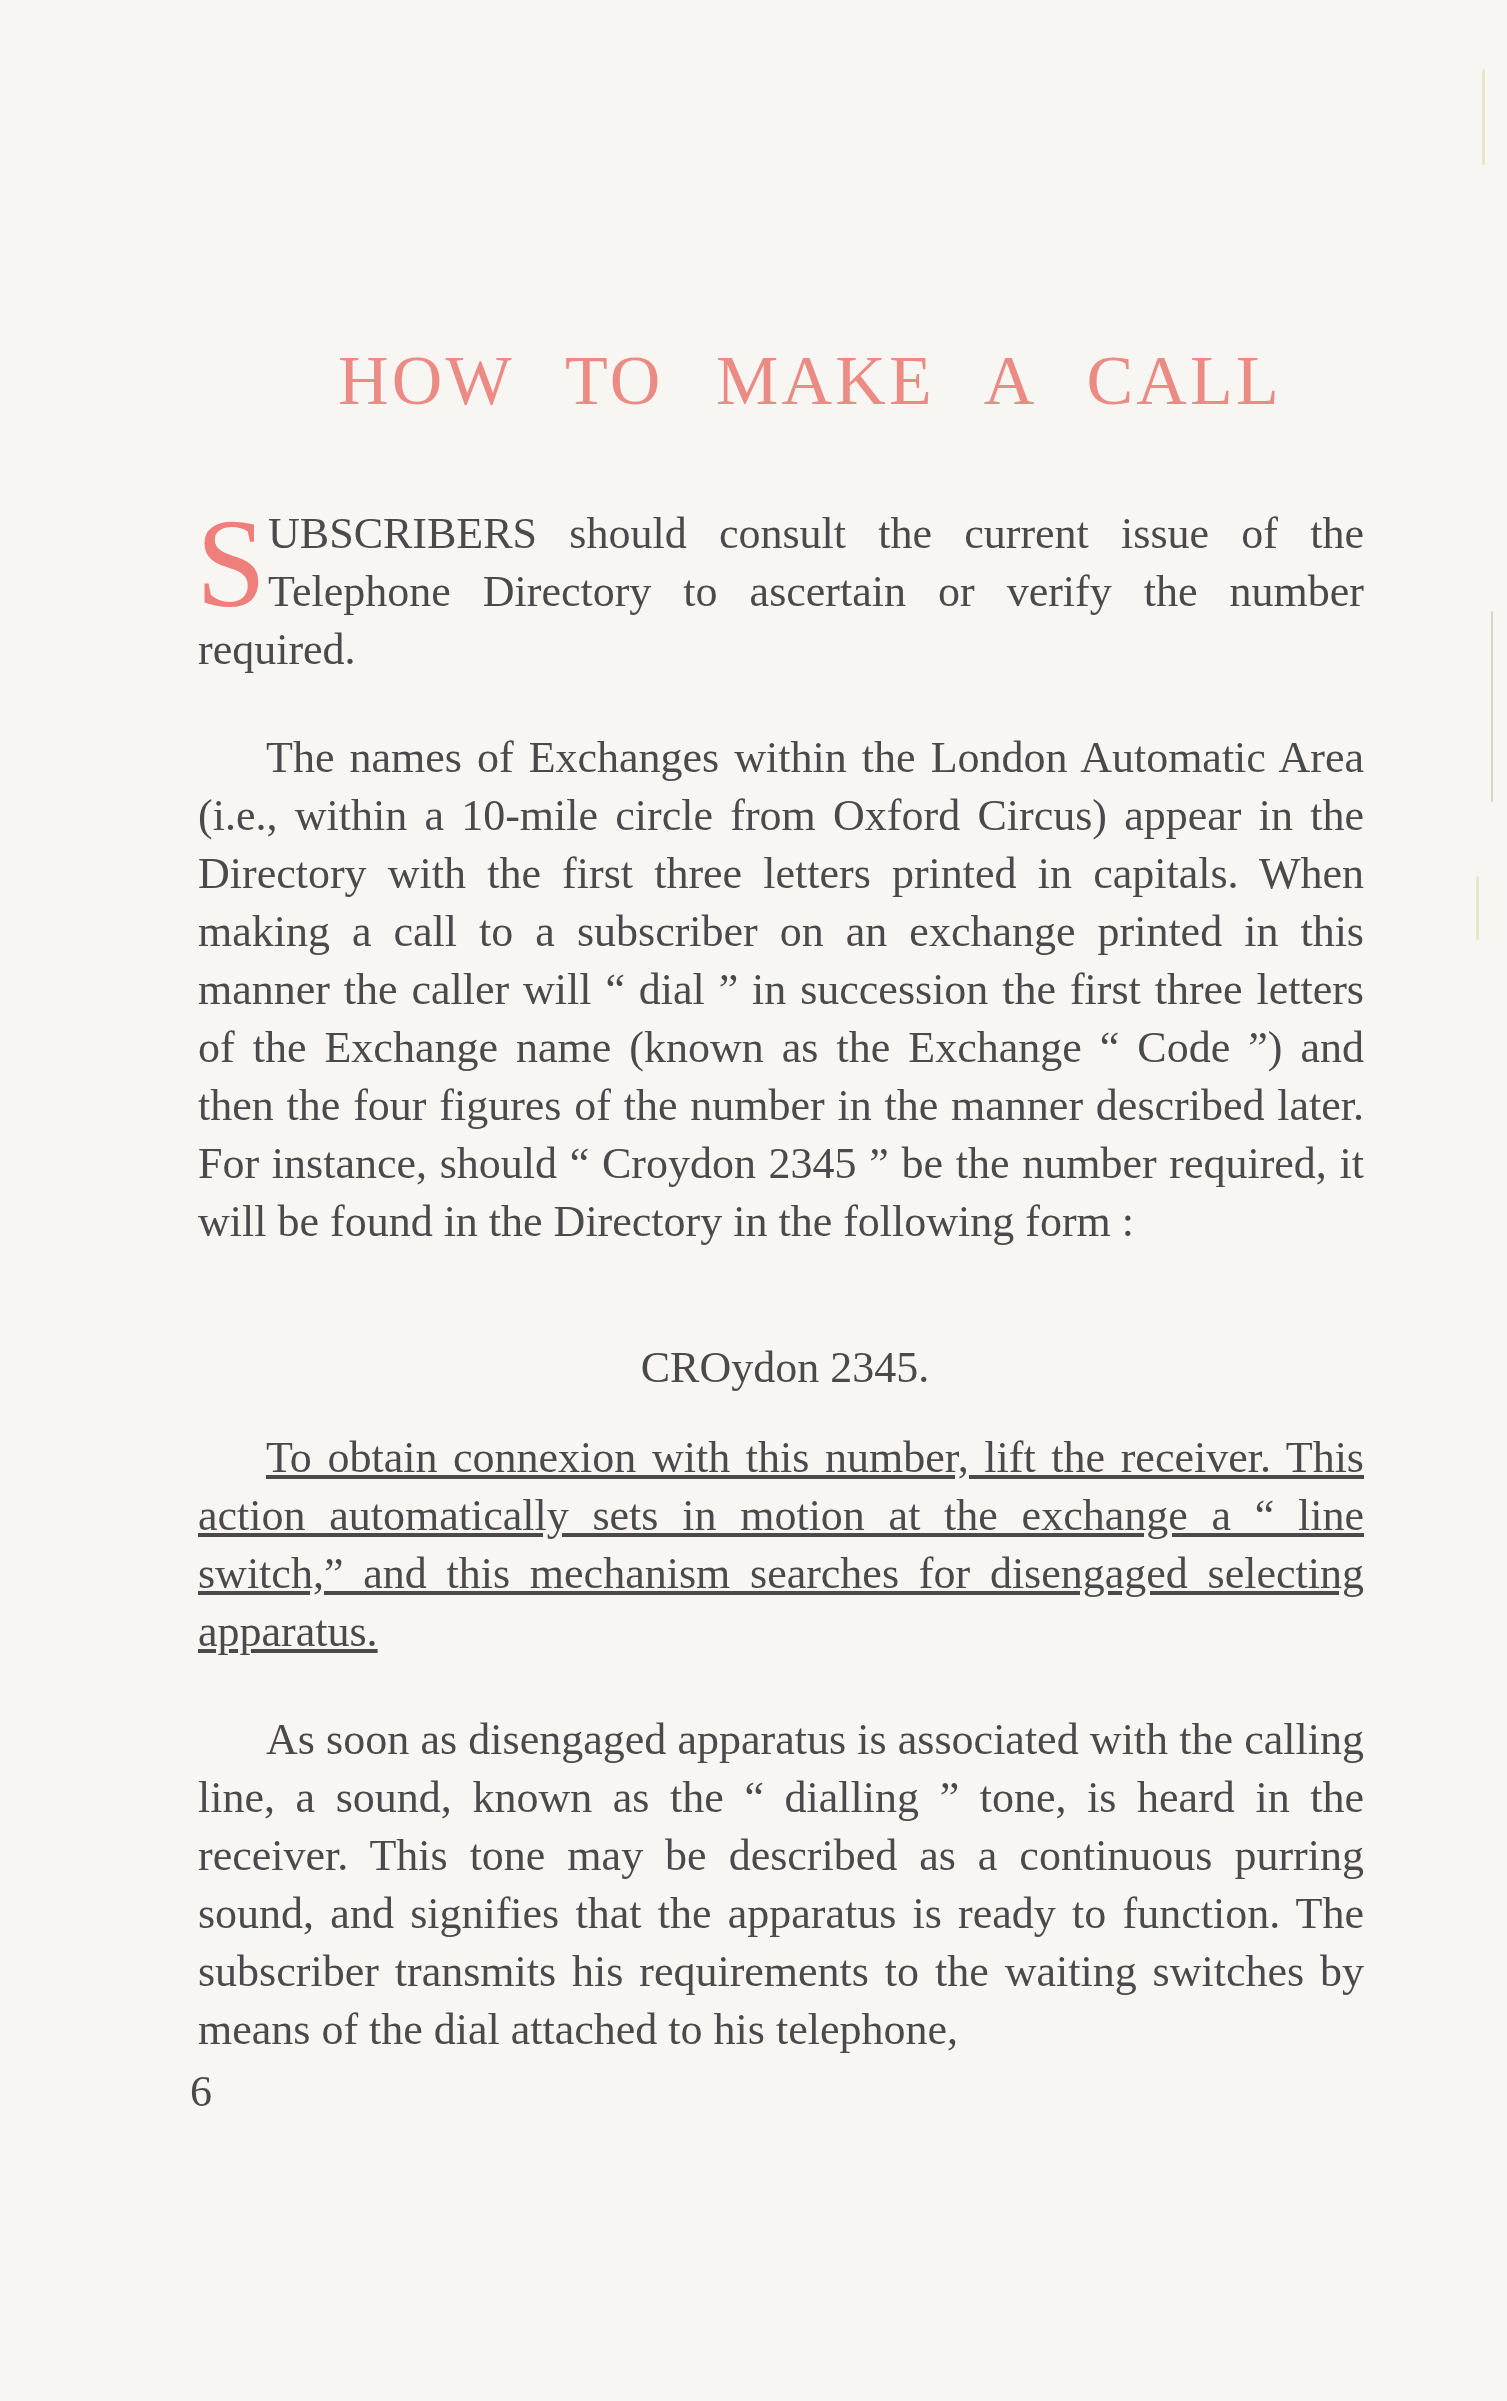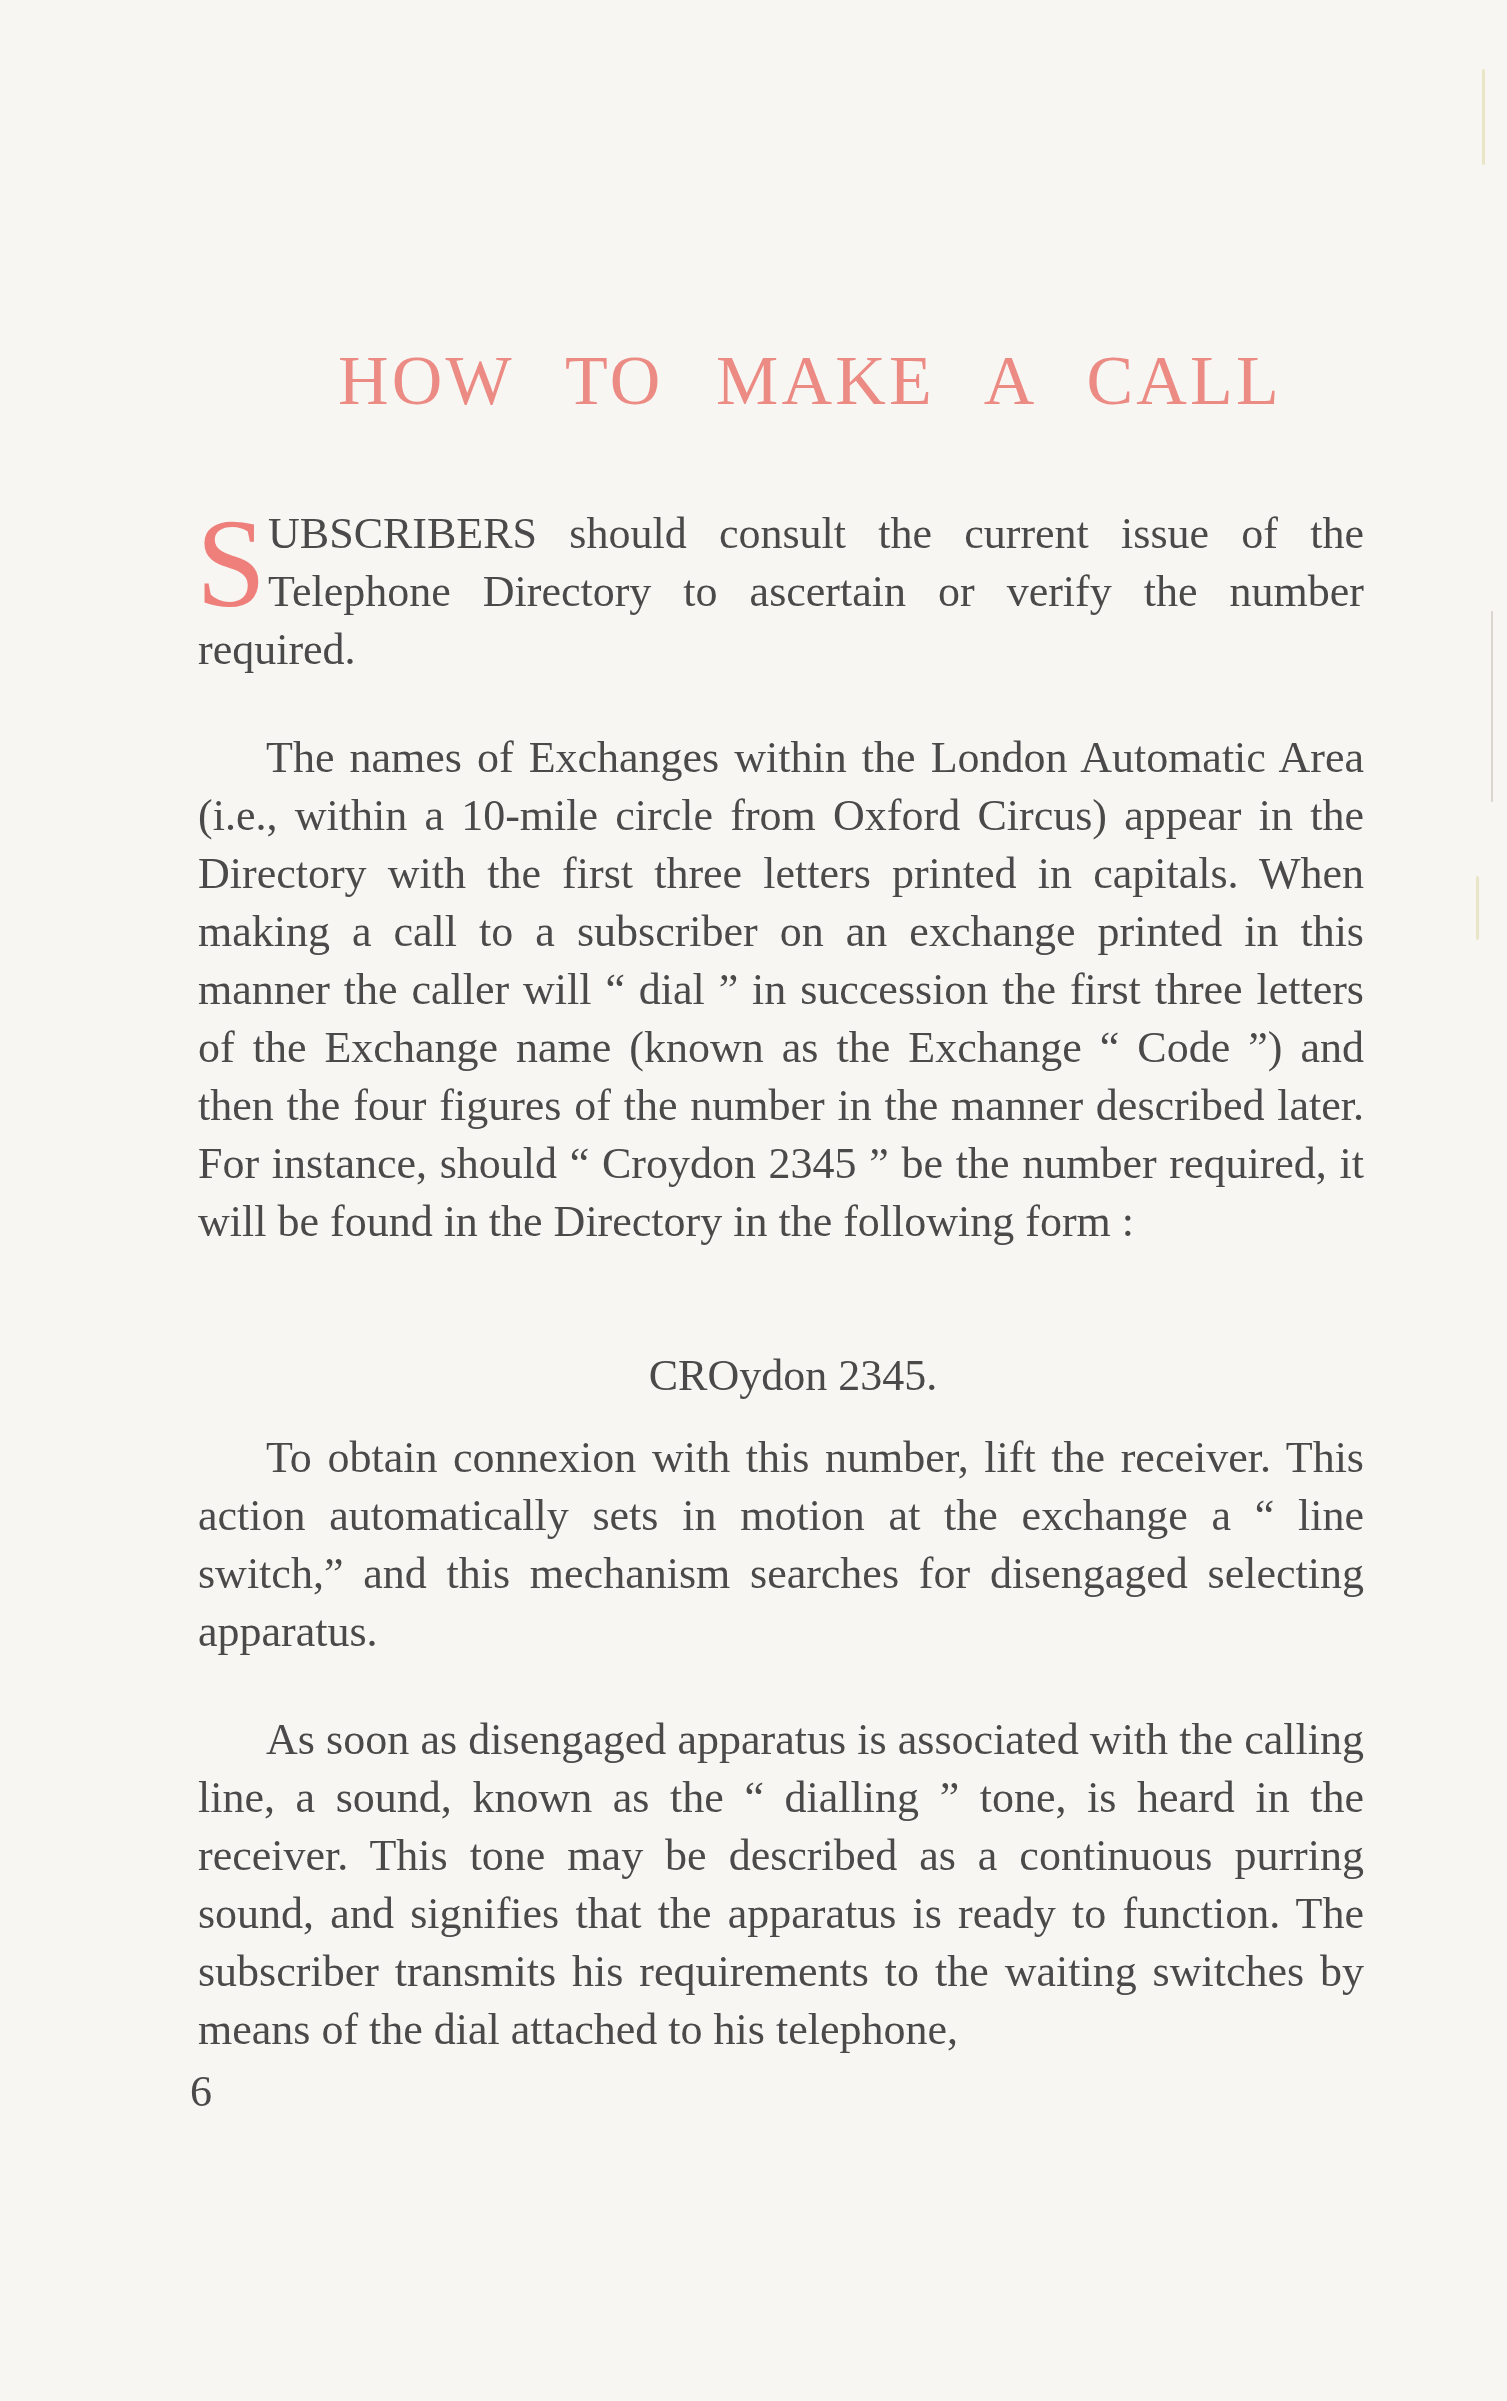--- a/index.html
+++ b/index.html
@@ -21,21 +21,21 @@
     font-size: 44px; line-height: 58px;
     text-align: justify; margin: 0;
   }
   .indent { text-indent: 68px; }
   .dropcap {
     float: left; font-size: 126px; line-height: 93px;
     color: #ee7f7a; margin: 11.7px 2.1px 0 -2.1px; height: 101px;
   }
   .centered-line {
     position: absolute; left: 198px; width: 1166px; text-align: center;
-    font-size: 44px; margin: 12px;
+    font-size: 44px; margin: 4px;
   }
   .page-number {
     position: absolute; left: 190px; top: 2066px;
     font-size: 44px; margin: 0;
   }
   .edge-mark {
     position: absolute; background: #e9e6c8; width: 3.2px; border-radius: 1.6px;
   }
 </style>
 </head>
@@ -45,21 +45,21 @@
 
 <div class="body-text" style="top:505px;">
   <span class="dropcap">S</span>
   <span>UBSCRIBERS should consult the current issue of the Telephone Directory to ascertain or verify the number required.</span>
 </div>
 
 <p class="body-text indent" style="top:729px;">The names of Exchanges within the London Automatic Area (i.e., within a 10-mile circle from Oxford Circus) appear in the Directory with the first three letters printed in capitals. When making a call to a subscriber on an exchange printed in this manner the caller will “ dial ” in succession the first three letters of the Exchange name (known as the Exchange “ Code ”) and then the four figures of the number in the manner described later.  For instance, should “ Croydon 2345 ” be the number required, it will be found in the Directory in the following form :</p>
 
 <p class="centered-line" style="top:1338px;">CROydon 2345.</p>
 
-<p class="body-text indent" style="top:1429px;">To obtain connexion with this number, lift the receiver. This action automatically sets in motion at the exchange a “ line switch,” and this mechanism searches for disengaged selecting apparatus.</p>
+<p class="body-text indent" style="top:1429px;text-decoration:underline;">To obtain connexion with this number, lift the receiver. This action automatically sets in motion at the exchange a “ line switch,” and this mechanism searches for disengaged selecting apparatus.</p>
 
 <p class="body-text indent" style="top:1711px;">As soon as disengaged apparatus is associated with the calling line, a sound, known as the “ dialling ” tone, is heard in the receiver.  This tone may be described as a continuous purring sound, and signifies that the apparatus is ready to function.  The subscriber transmits his requirements to the waiting switches by means of the dial attached to his telephone,</p>
 
 <p class="page-number">6</p>
 
 <div class="edge-mark" style="left:1482px; top:69px; height:96px;"></div>
 <div class="edge-mark" style="left:1491px; top:611px; height:191px; background:#d9d6d0; width:1.6px;"></div>
 <div class="edge-mark" style="left:1476px; top:876px; height:64px;"></div>
 
 

